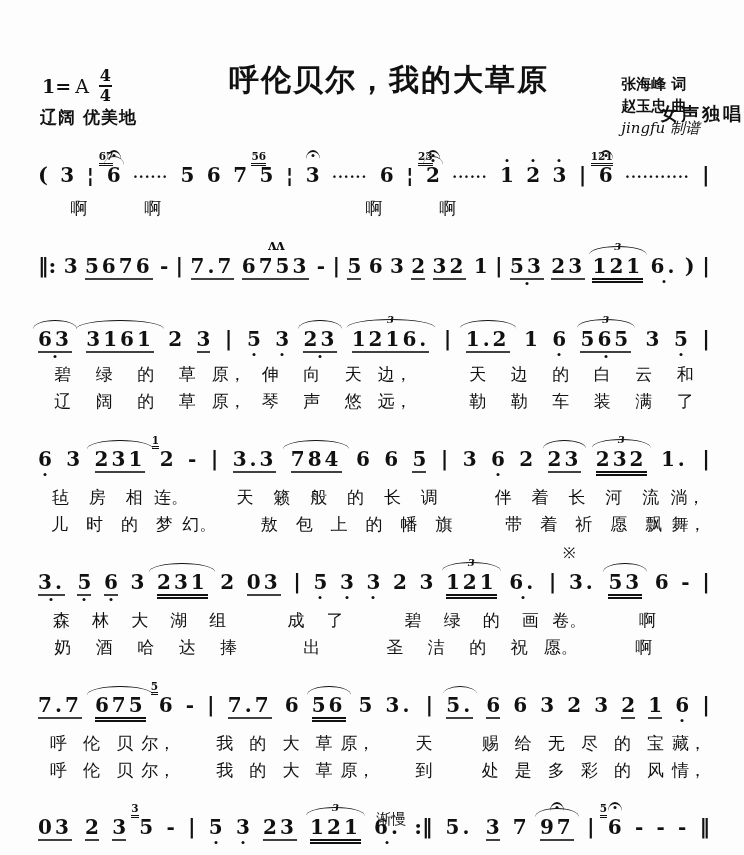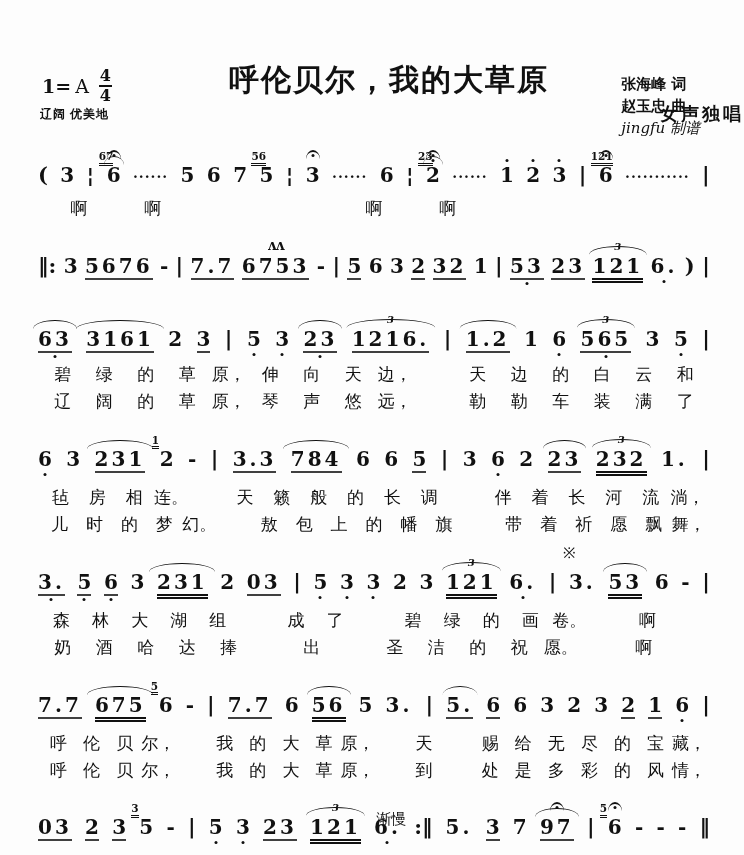--- a/index.html
+++ b/index.html
@@ -16,21 +16,21 @@
   .header{position:relative;height:140px;}
   .keysig{position:absolute;left:42px;top:68px;display:flex;align-items:center;
     font-family:"DejaVu Serif",serif;font-weight:bold;font-size:19px;}
   .timesig{display:inline-flex;flex-direction:column;align-items:center;margin-left:10px;
     font-size:16px;line-height:1.02;font-weight:bold;}
   .tsline{width:13px;height:1.5px;background:#111;margin:1px 0;}
   .title{position:absolute;left:0;right:0;top:60px;text-align:center;
     font-family:"DejaVu Serif",serif;font-weight:bold;font-size:30px;letter-spacing:2px;margin-left:34px;}
   .subtitle{position:absolute;left:0;right:0;top:102px;text-align:right;
     font-weight:bold;font-size:18px;letter-spacing:3px;}
-  .expression{position:absolute;left:40px;top:106px;font-size:12px;font-weight:bold;letter-spacing:1px;font-family:Liberation Serif, serif;}
+  .expression{position:absolute;left:40px;top:106px;font-size:17px;font-weight:bold;letter-spacing:1px;}
   .credits{position:absolute;right:44px;top:74px;text-align:left;font-size:15px;font-weight:bold;line-height:1.45;}
   .credits .cr-ital{font-style:italic;font-family:"DejaVu Serif",serif;font-weight:normal;}
   
   .score{position:absolute;left:38px;right:34px;top:138px;}
   .system{margin-bottom:9px;}
   .notes-row{display:flex;justify-content:space-between;align-items:baseline;
     padding-top:26px;padding-bottom:10px;}
   .tok{position:relative;font-family:"DejaVu Serif",serif;font-weight:bold;font-size:20px;
     line-height:1;white-space:nowrap;}
   .tok .main{display:inline-block;padding-bottom:2px;}

